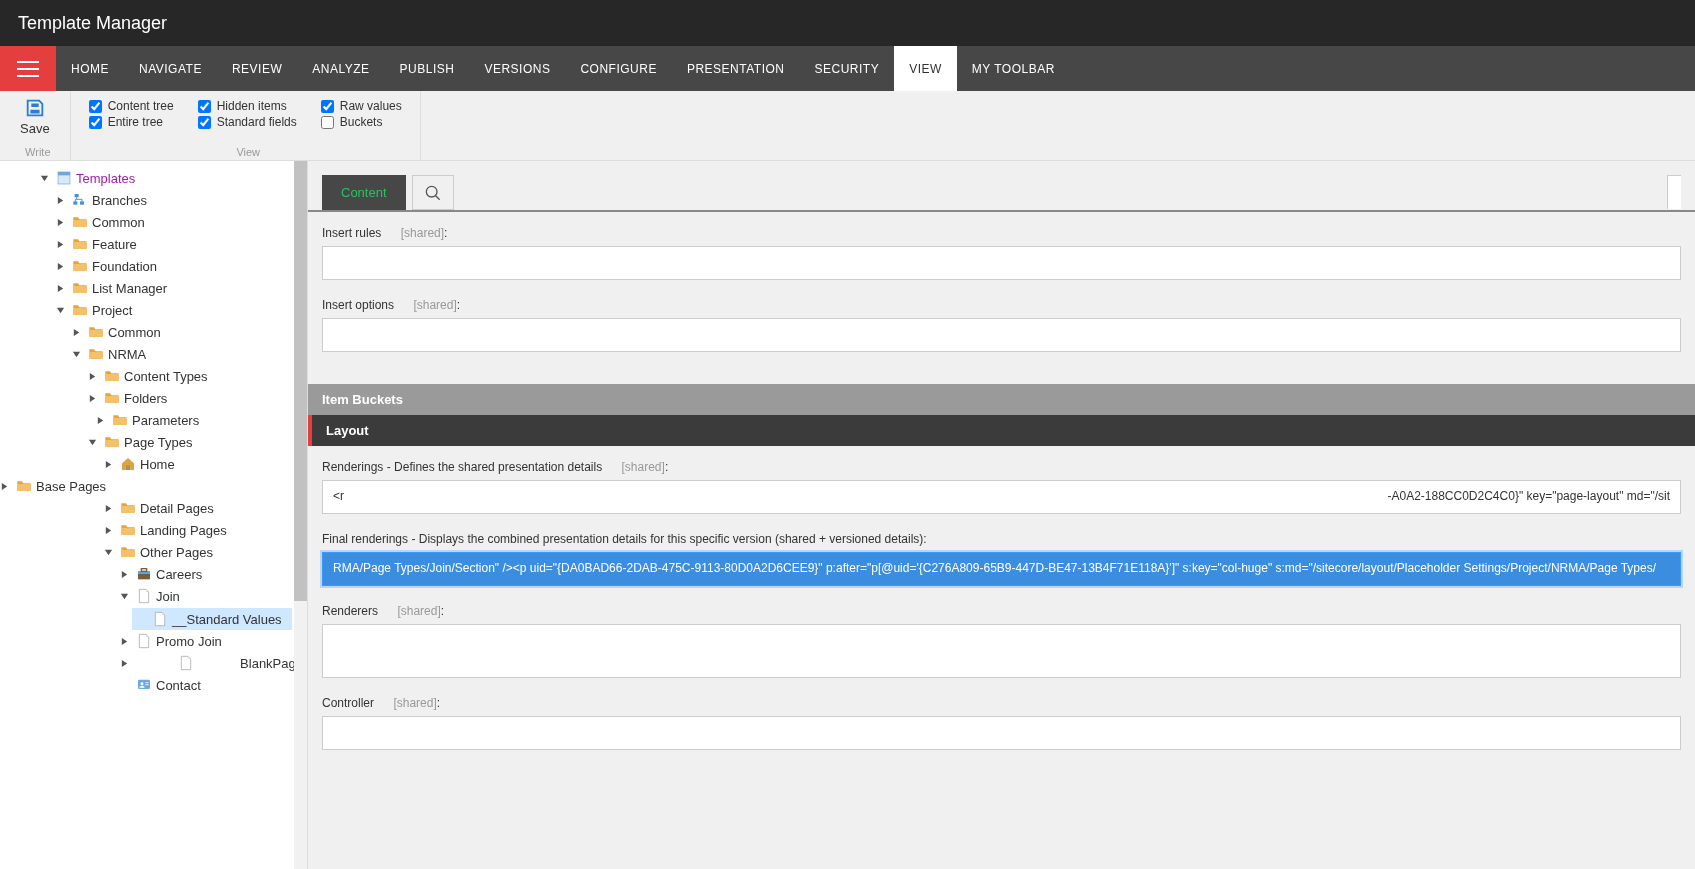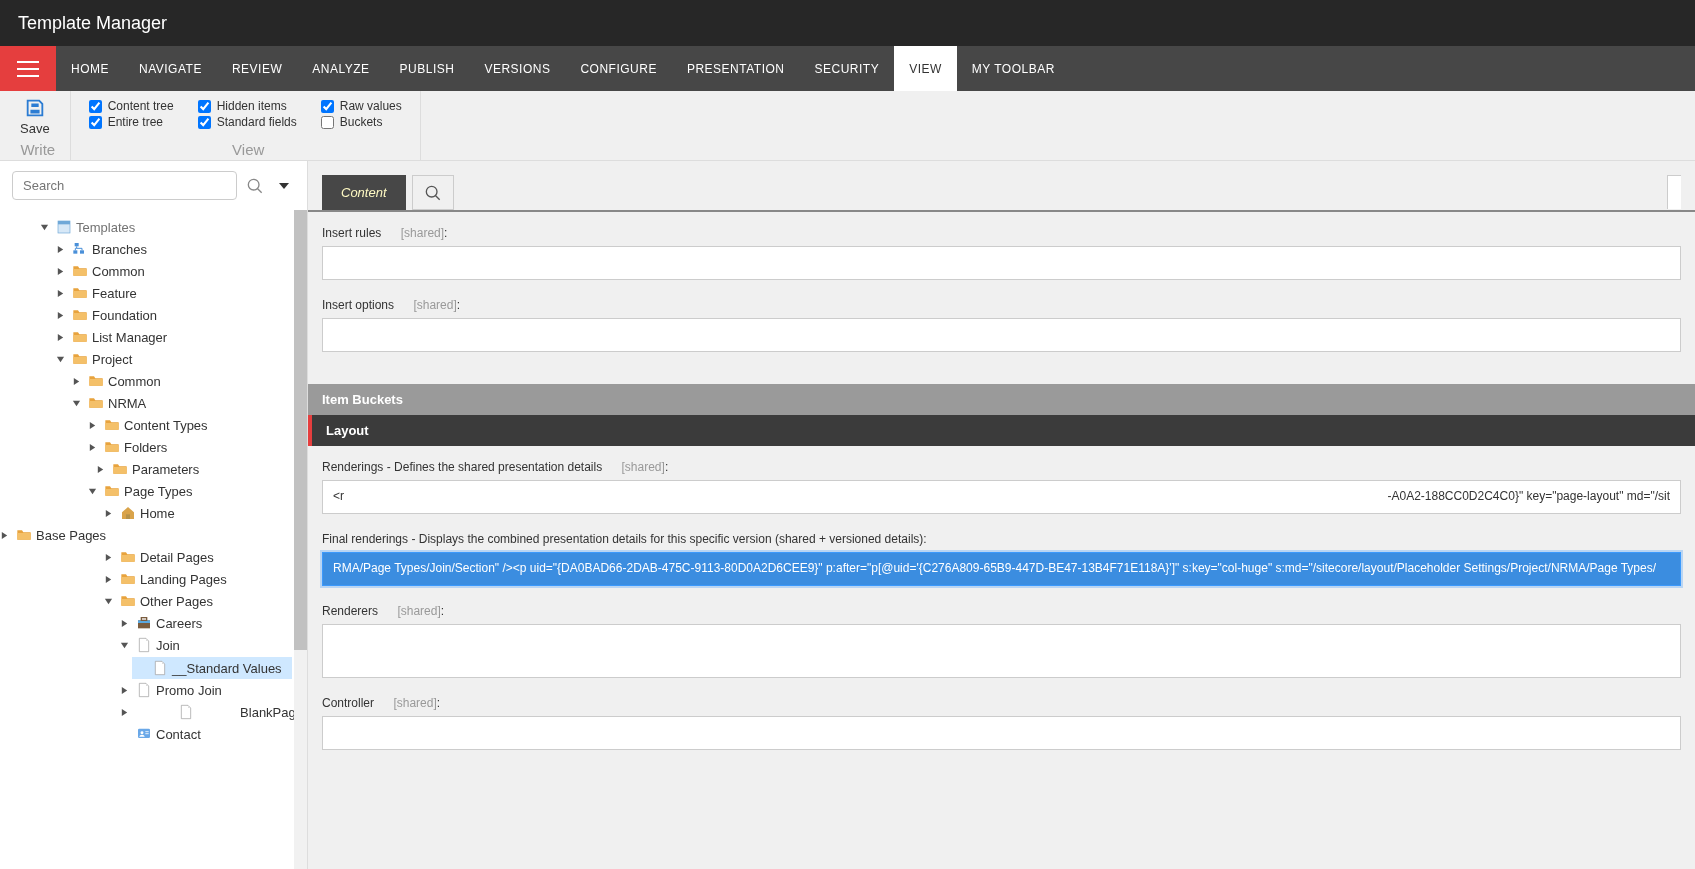--- a/index.html
+++ b/index.html
@@ -10,51 +10,51 @@
   .menubar { background: #474747; color: #fff; height: 45px; display: flex; align-items: stretch; }
   .hamburger { width: 56px; background: #e53e3e; display: flex; align-items: center; justify-content: center; cursor: pointer; }
   .hamburger-lines { width: 22px; height: 16px; display: flex; flex-direction: column; justify-content: space-between; }
   .hamburger-lines span { height: 2px; background: #fff; }
   .menubar-item { padding: 0 15px; display: flex; align-items: center; font-size: 12px; letter-spacing: 0.5px; cursor: pointer; text-transform: uppercase; }
   .menubar-item.active { background: #fff; color: #333; }
   
   .ribbon { background: #f0f0f0; border-bottom: 1px solid #ddd; height: 70px; display: flex; }
   .ribbon-group { border-right: 1px solid #ddd; padding: 6px 12px 2px; display: flex; flex-direction: column; align-items: center; justify-content: space-between; }
   .ribbon-group-content { flex: 1; display: flex; align-items: flex-start; }
-  .ribbon-group-label { font-size: 15px; color: #999; margin-top: 2px; margin-left: 6px; }
+  .ribbon-group-label { font-size: 11px; color: #999; margin-top: 2px; margin-left: 6px; }
   .savebtn { display: flex; flex-direction: column; align-items: center; cursor: pointer; padding: 0 8px; }
   .save-icon { width: 22px; height: 22px; margin-bottom: 2px; }
   .checks { display: flex; gap: 24px; padding: 2px 6px; }
   .check-col { display: flex; flex-direction: column; gap: 2px; }
   .check-item { display: flex; align-items: center; gap: 6px; font-size: 12px; cursor: pointer; white-space: nowrap; }
   .check-item input { margin: 0; }
   
   .body-area { display: flex; height: calc(100vh - 161px); }
   
   .leftcol { width: 308px; border-right: 1px solid #ddd; display: flex; flex-direction: column; }
   .searchrow { padding: 10px 12px; display: flex; align-items: center; gap: 10px; }
   .searchbox { flex: 1; border: 1px solid #ccc; border-radius: 4px; padding: 6px 10px; font-size: 13px; background: #fff; outline: none; }
   .searchicon { color: #888; cursor: pointer; }
   .dropcaret { color: #555; cursor: pointer; padding: 0 6px; }
   .tree { flex: 1; overflow-y: auto; padding: 6px 0; position: relative; }
   .tree ul { list-style: none; }
   .tree li { }
   .tree-node { display: flex; align-items: center; gap: 4px; padding: 3px 4px 3px 0; cursor: pointer; white-space: nowrap; font-size: 13px; }
-  .tree-node.root { color: #737373; }
+  .tree-node.root { color: #a21caf; }
   .tree-node.selected { background: #cfe8ff; padding-right: 10px; }
   .toggle { width: 12px; text-align: center; color: #666; font-size: 10px; cursor: pointer; display: inline-block; }
   .toggle.blank { visibility: hidden; }
   .ticon { width: 16px; height: 16px; display: inline-flex; align-items: center; justify-content: center; }
   .scrolltrack { position: absolute; right: 0; top: 0; width: 13px; height: 100%; background: #f1f1f1; }
   .scrollthumb { position: absolute; right: 0; top: 0; width: 13px; height: 440px; background: #c1c1c1; border-radius: 0; }
   
   .rightcol { flex: 1; background: #f0f0f0; overflow-y: auto; display: flex; flex-direction: column; }
   .tabrow { padding: 14px 14px 0; display: flex; gap: 6px; }
   .tabbtn { padding: 9px 18px; font-size: 13px; cursor: pointer; border: 1px solid #ccc; background: #fff; }
-  .tabbtn.active { background: #474747; color: #fef9c3; border-color: #474747; font-style: italic; }
+  .tabbtn.active { background: #474747; color: #22c55e; border-color: #474747; }
   .tabbtn.iconbtn { padding: 7px 12px; background: #f0f0f0; display: flex; align-items: center; }
   .tabrow-spacer { flex: 1; }
   .tabrow-right { border-left: 1px solid #ccc; border-top: 1px solid #ccc; width: 14px; height: 34px; background: #fff; }
   
   .content-hr { border: none; border-top: 2px solid #888; margin-top: 0; }
   
   .fields { padding: 14px; }
   .fieldlabel { font-size: 12px; color: #333; margin-bottom: 6px; }
   .fieldlabel .shared { color: #999; margin-left: 16px; }
   .fieldinput { width: 100%; background: #fff; border: 1px solid #ccc; padding: 8px 10px; font-size: 12px; min-height: 34px; margin-bottom: 18px; overflow: hidden; white-space: nowrap; }
@@ -143,33 +143,20 @@
             </label>
         </div>
       </div>
     </div>
     <div class="ribbon-group-label">View</div>
   </div>
 </div>
 
 <div class="body-area">
   <div class="leftcol">
-    <div class="searchrow">
-      <input class="searchbox" placeholder="Search" style="">
-      <span class="searchicon">
-        <svg width="16" height="16" viewBox="0 0 24 24">
-            <path fill="none" stroke="#888" stroke-width="2" d="M10 18a8 8 0 1 1 0-16 8 8 0 0 1 0 16zm6-2 6 6"></path>
-          </svg>
-      </span>
-      <span class="dropcaret">
-        <svg width="10" height="6" viewBox="0 0 10 6">
-            <path fill="#333" d="M0 0h10L5 6z"></path>
-          </svg>
-      </span>
-    </div>
     <div class="tree">
       <div class="scrolltrack">
           <div class="scrollthumb"></div>
         </div>
       <ul id="tree-root">
           <li>
             <div class="tree-node root" style="padding-left: 40px;">
               <span class="toggle">
                 <svg width="9" height="9" viewBox="0 0 10 10">
                   <path fill="#555" d="M1 2h8L5 8z"></path>

